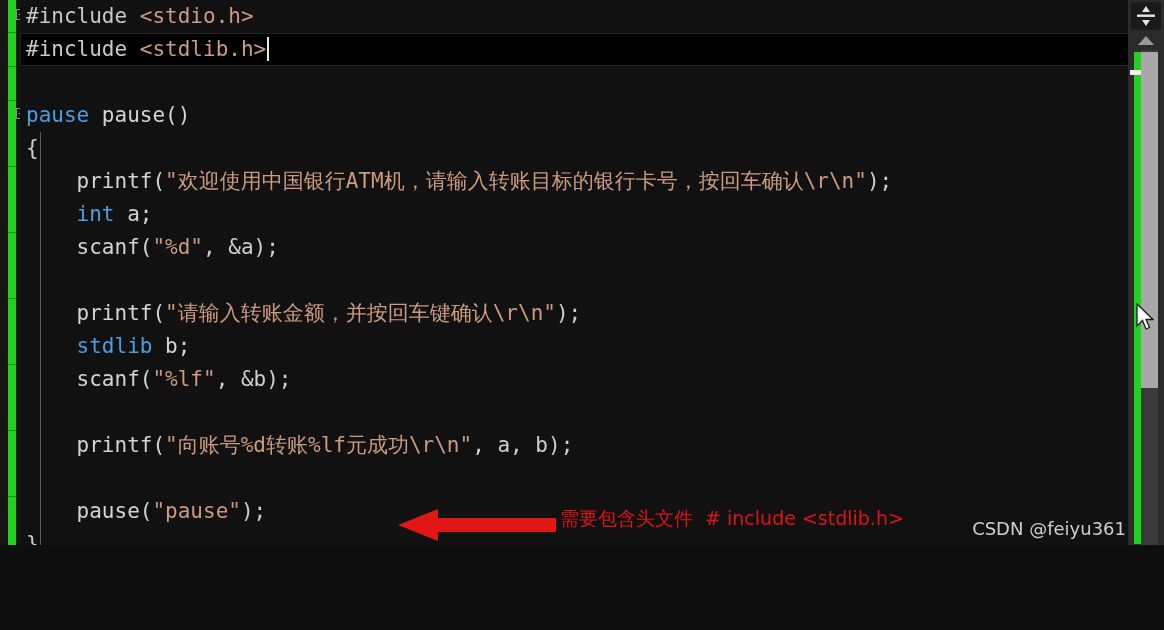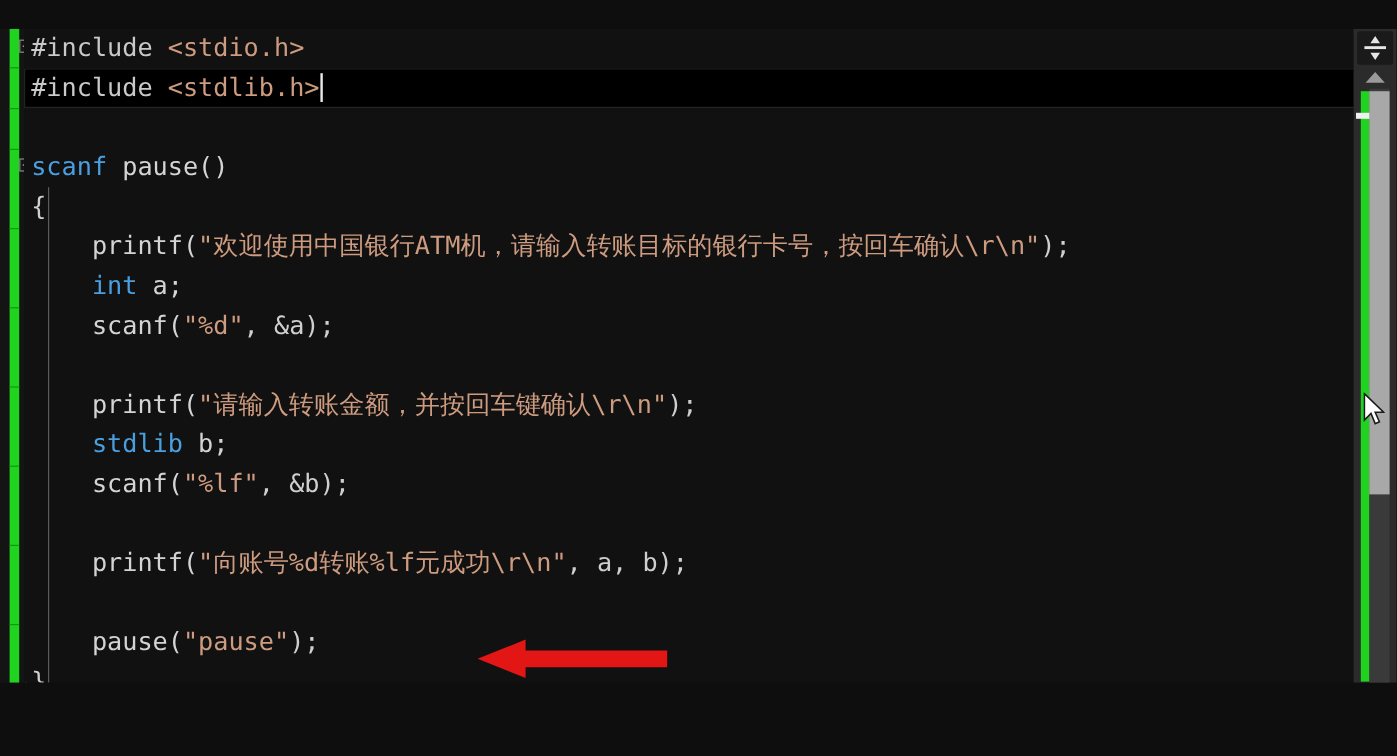--- a/index.html
+++ b/index.html
@@ -7,21 +7,20 @@
     padding: 0;
     background: #0e0e0e;
   }
   #app {
     position: relative;
     width: 1164px;
     height: 545px;
     background: #111111;
     overflow: hidden;
     font-family: "DejaVu Sans Mono", "Liberation Mono", monospace;
-    margin-top: 24px;
   }
 
   
   .gutter {
     position: absolute;
     left: 0; top: 0;
     width: 20px; height: 630px;
     background: #141414;
   }
   .changebar {
@@ -228,55 +227,57 @@
     <div class="foldline" style="left:7px; top:119px; height:437px"></div>
     <div class="foldfoot" style="left:7px; top:556px; width:6px"></div>
   </div>
 
   <div class="editor">
     <div class="indentguide" style="left:20px; top:132px; height:424px"></div>
     <div class="code" id="code-lines">
         <div class="line"><span class="tok-pre">#include </span><span class="tok-inc">&lt;stdio.h&gt;</span></div>
         <div class="line hl"><span class="tok-pre">#include </span><span class="tok-inc">&lt;stdlib.h&gt;</span><span class="caret"></span></div>
         <div class="line"></div>
-        <div class="line"><span class="tok-kw">scanf</span><span class="tok-fn"> pause()</span></div>
+        <div class="line"><span class="tok-kw">pause</span><span class="tok-fn"> pause()</span></div>
         <div class="line"><span class="tok-pun">{</span></div>
         <div class="line"><span class="tok-fn">    printf(</span><span class="tok-str">"欢迎使用中国银行ATM机，请输入转账目标的银行卡号，按回车确认\r\n"</span><span class="tok-pun">);</span></div>
         <div class="line"><span class="tok-kw">    int</span><span class="tok-var"> a;</span></div>
         <div class="line"><span class="tok-fn">    scanf(</span><span class="tok-str">"%d"</span><span class="tok-pun">, &amp;a);</span></div>
         <div class="line"></div>
         <div class="line"><span class="tok-fn">    printf(</span><span class="tok-str">"请输入转账金额，并按回车键确认\r\n"</span><span class="tok-pun">);</span></div>
         <div class="line"><span class="tok-kw">    stdlib</span><span class="tok-var"> b;</span></div>
         <div class="line"><span class="tok-fn">    scanf(</span><span class="tok-str">"%lf"</span><span class="tok-pun">, &amp;b);</span></div>
         <div class="line"></div>
         <div class="line"><span class="tok-fn">    printf(</span><span class="tok-str">"向账号%d转账%lf元成功\r\n"</span><span class="tok-pun">, a, b);</span></div>
         <div class="line"></div>
         <div class="line"><span class="tok-fn">    pause(</span><span class="tok-str">"pause"</span><span class="tok-pun">);</span></div>
         <div class="line"><span class="tok-pun">}</span></div>
       </div>
   </div>
 
   <svg class="arrow" style="left:398px; top:505px;" width="160" height="40" viewBox="0 0 160 40">
     <polygon points="0,20 40,4 40,13 158,13 158,27 40,27 40,36" fill="#e31616"></polygon>
   </svg>
 
+  <div class="anno-text" style="left:560px; top:506px;">需要包含头文件  # include &lt;stdlib.h&gt;</div>
 
   <div class="rightbar">
     <div class="splitbtn">
       <svg width="30" height="28" viewBox="0 0 30 28">
         <polygon points="15,4 11,10 19,10" fill="#e6e6e6"></polygon>
         <rect x="6" y="12.5" width="18" height="2.4" fill="#e6e6e6"></rect>
         <polygon points="15,24 11,18 19,18" fill="#e6e6e6"></polygon>
       </svg>
     </div>
     <div class="uparrow"></div>
     <div class="sb-track"></div>
     <div class="ovr-green"></div>
     <div class="ovr-tick"></div>
     <div class="sb-thumb"></div>
   </div>
 
   <svg class="cursor-arrow" viewBox="0 0 18 28">
     <polygon points="1,1 1,23 6.5,17.5 10,26 13.5,24.5 10,16.5 17,16.5" fill="#ffffff" stroke="#1a1a1a" stroke-width="1.3"></polygon>
   </svg>
 
+  <div class="watermark">CSDN @feiyu361</div>
 
 </div>
 
 </body></html>

